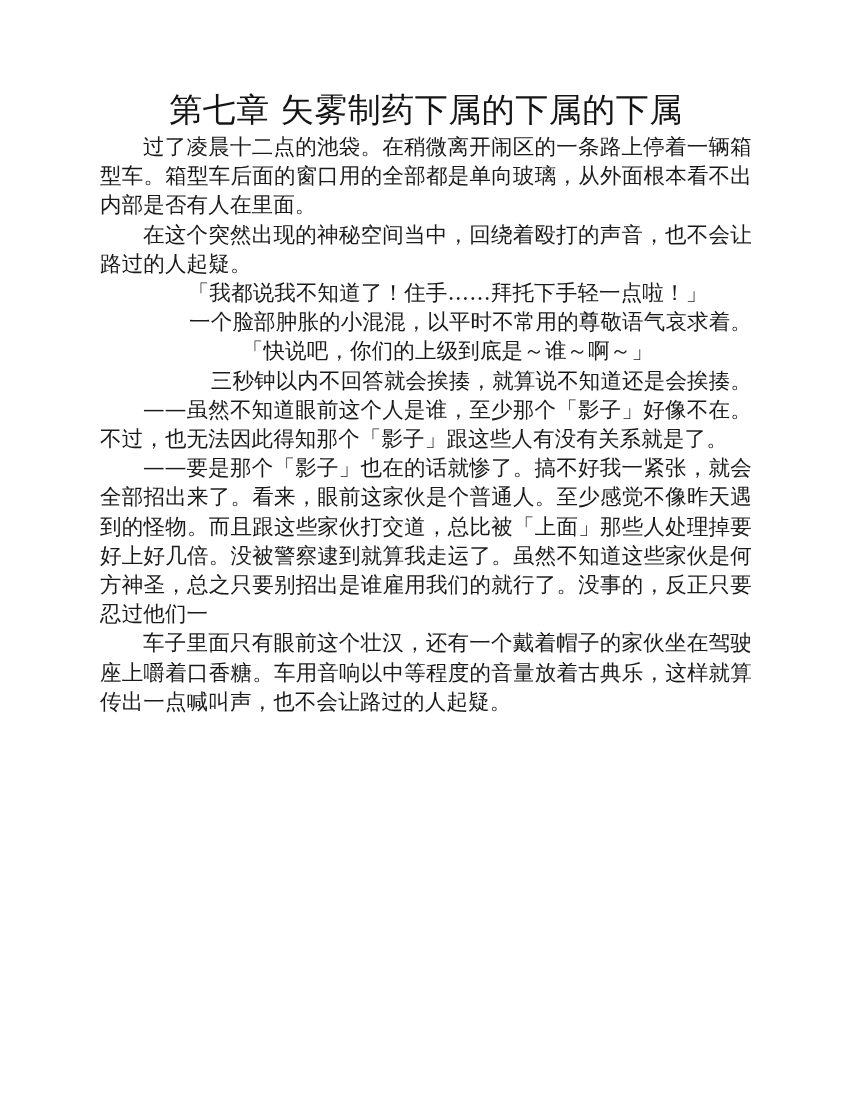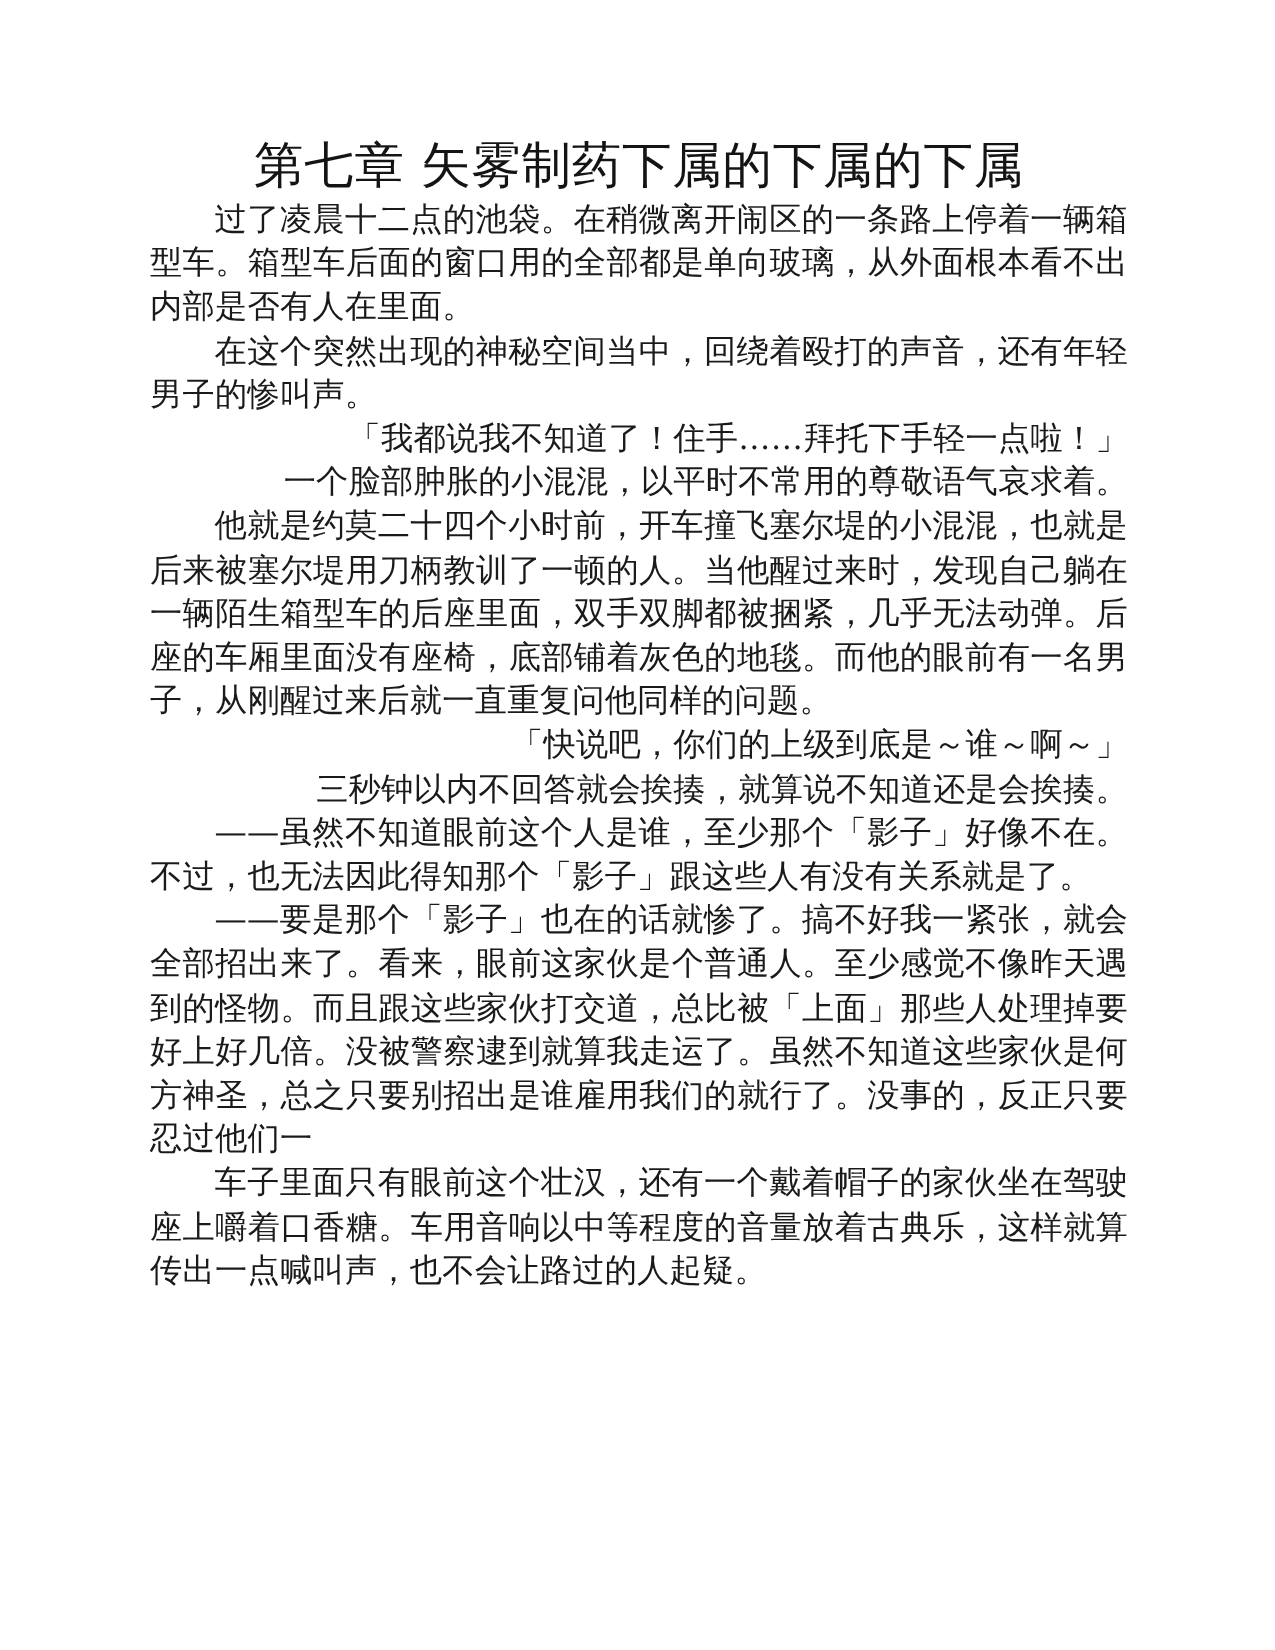--- a/index.html
+++ b/index.html
@@ -53,40 +53,39 @@
     text-indent: 2em;
     color: #1a1a1a;
     word-break: break-all;
     letter-spacing: 0.15px;
   }
   p.para + p.para {
     margin-top: 0px;
   }
   
   p.para.dialogue {
-    text-align: right;
+    text-align: center;
   }
   p.para.short {
     text-align: right;
   }
 </style>
 </head>
 <body>
 
 <div class="page">
   <div class="content">
 
     <h1 class="chapter-title">第七章 矢雾制药下属的下属的下属</h1>
 
     <div class="body-text">
       <p class="para">过了凌晨十二点的池袋。在稍微离开闹区的一条路上停着一辆箱型车。箱型车后面的窗口用的全部都是单向玻璃，从外面根本看不出内部是否有人在里面。</p>
-      <p class="para">在这个突然出现的神秘空间当中，回绕着殴打的声音，还有年轻男子的惨叫声。</p>
+      <p class="para">在这个突然出现的神秘空间当中，回绕着殴打的声音，也不会让路过的人起疑。</p>
       <p class="para dialogue">「我都说我不知道了！住手……拜托下手轻一点啦！」</p>
       <p class="para short">一个脸部肿胀的小混混，以平时不常用的尊敬语气哀求着。</p>
-      <p class="para">他就是约莫二十四个小时前，开车撞飞塞尔堤的小混混，也就是后来被塞尔堤用刀柄教训了一顿的人。当他醒过来时，发现自己躺在一辆陌生箱型车的后座里面，双手双脚都被捆紧，几乎无法动弹。后座的车厢里面没有座椅，底部铺着灰色的地毯。而他的眼前有一名男子，从刚醒过来后就一直重复问他同样的问题。</p>
       <p class="para dialogue">「快说吧，你们的上级到底是～谁～啊～」</p>
       <p class="para short">三秒钟以内不回答就会挨揍，就算说不知道还是会挨揍。</p>
       <p class="para">——虽然不知道眼前这个人是谁，至少那个「影子」好像不在。不过，也无法因此得知那个「影子」跟这些人有没有关系就是了。</p>
       <p class="para">——要是那个「影子」也在的话就惨了。搞不好我一紧张，就会全部招出来了。看来，眼前这家伙是个普通人。至少感觉不像昨天遇到的怪物。而且跟这些家伙打交道，总比被「上面」那些人处理掉要好上好几倍。没被警察逮到就算我走运了。虽然不知道这些家伙是何方神圣，总之只要别招出是谁雇用我们的就行了。没事的，反正只要忍过他们一</p>
       <p class="para">车子里面只有眼前这个壮汉，还有一个戴着帽子的家伙坐在驾驶座上嚼着口香糖。车用音响以中等程度的音量放着古典乐，这样就算传出一点喊叫声，也不会让路过的人起疑。</p>
     </div>
 
   </div>
 </div>
 

